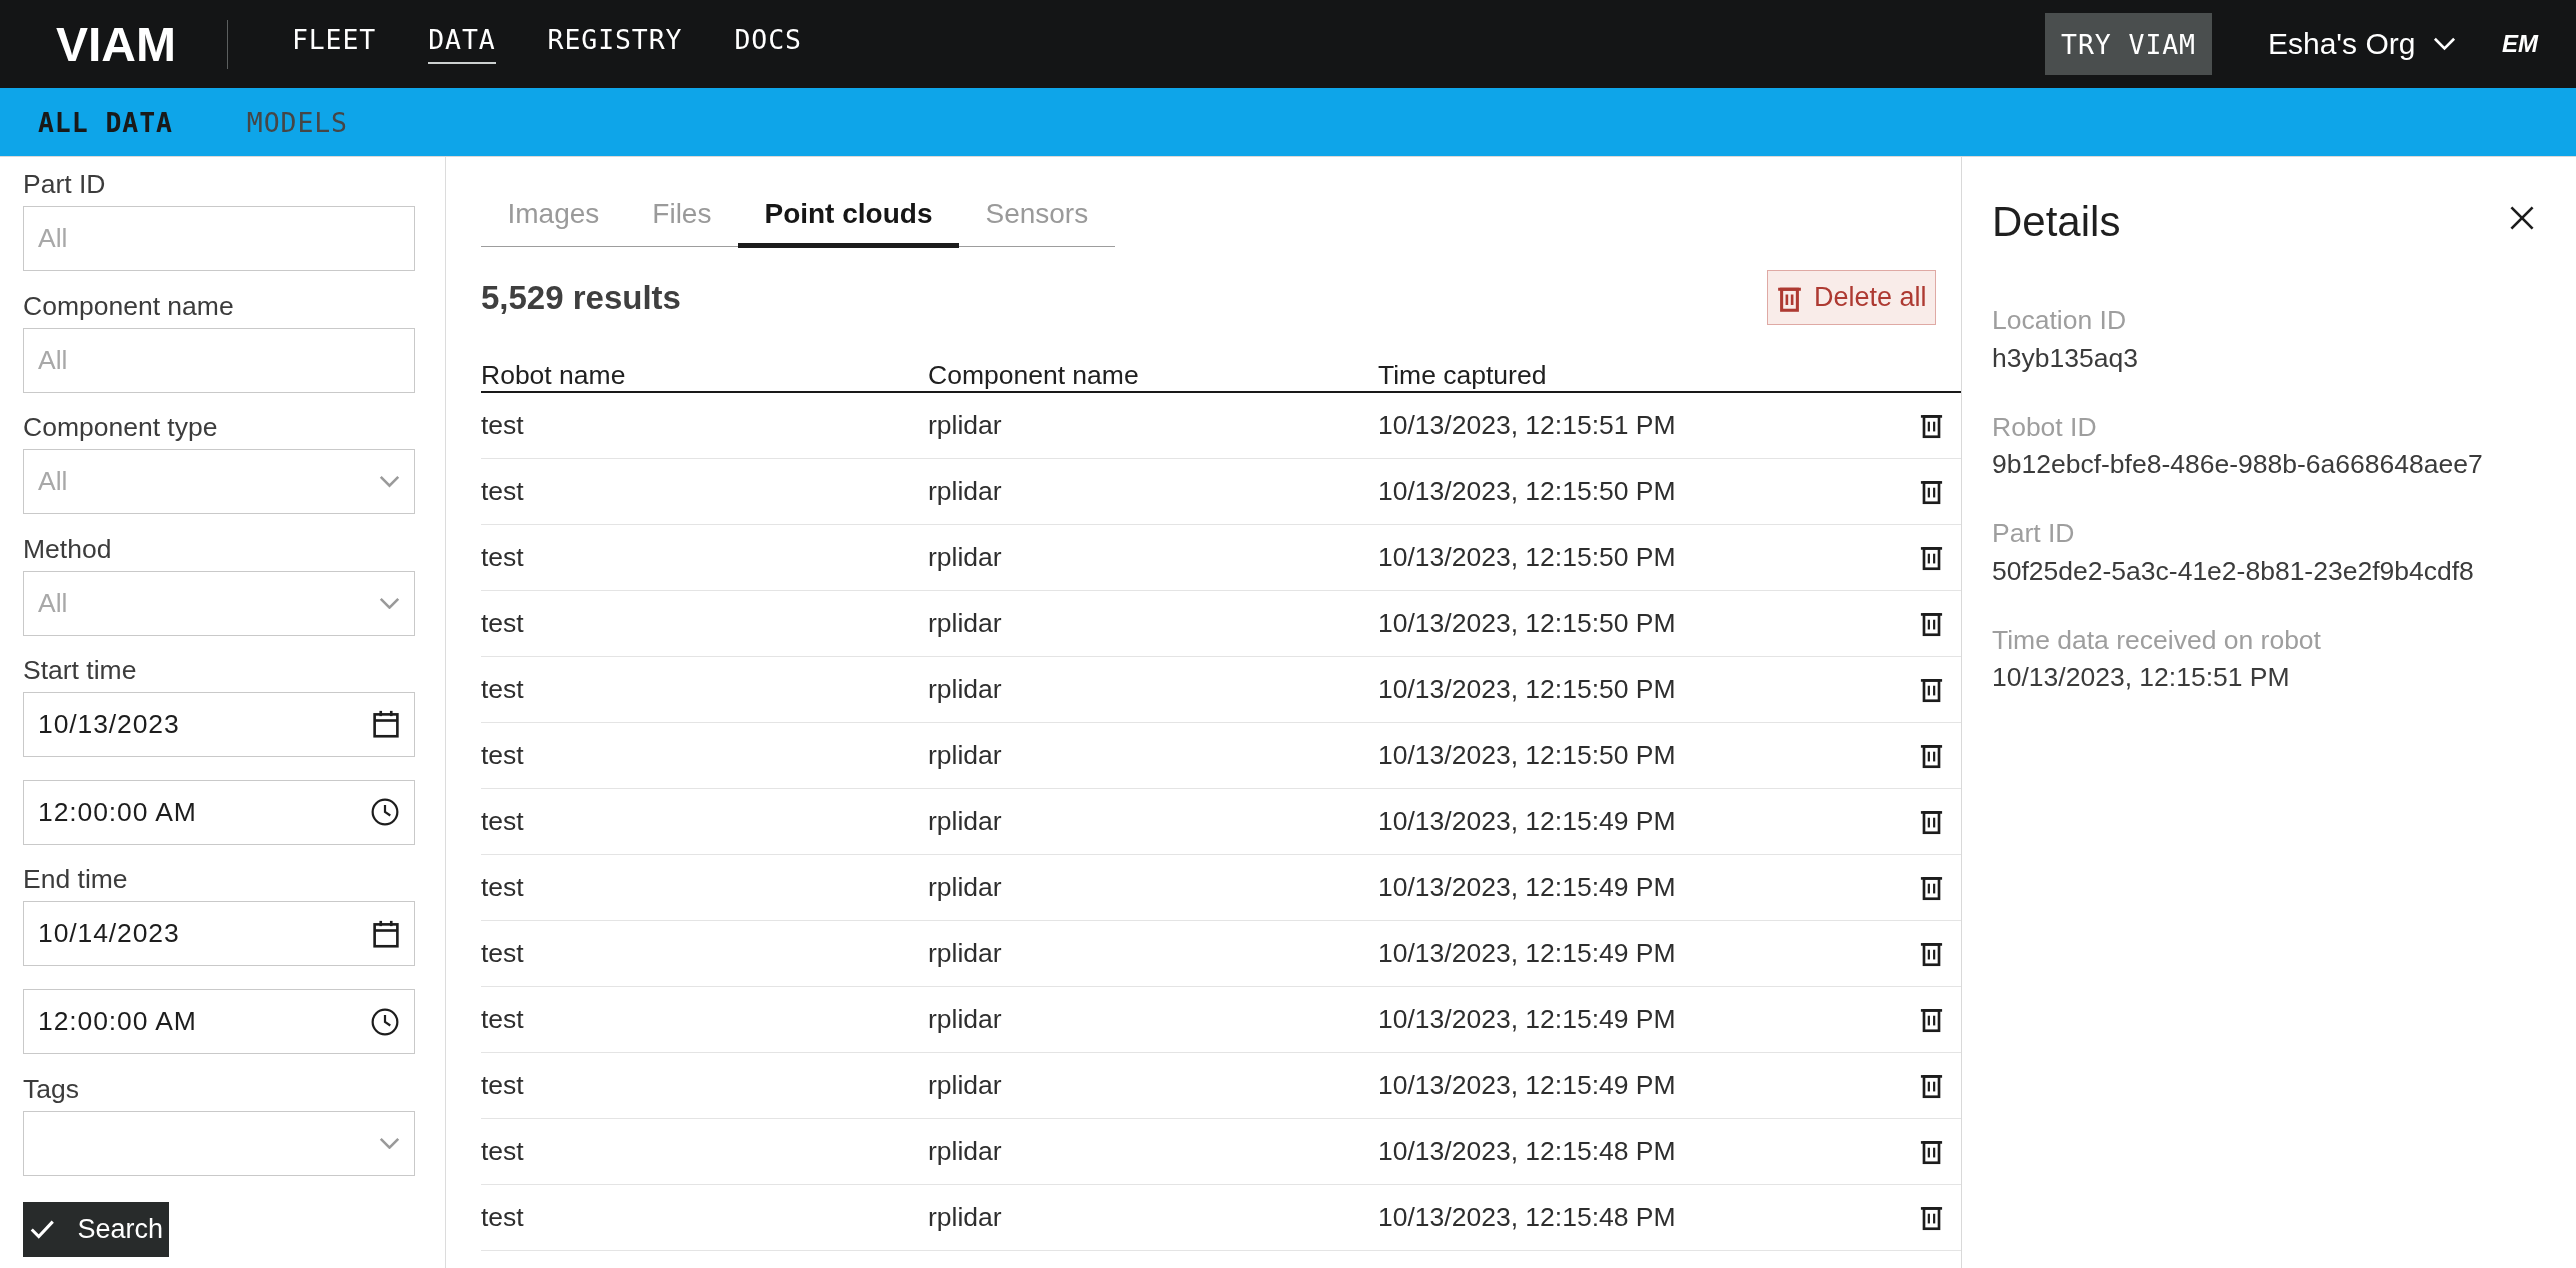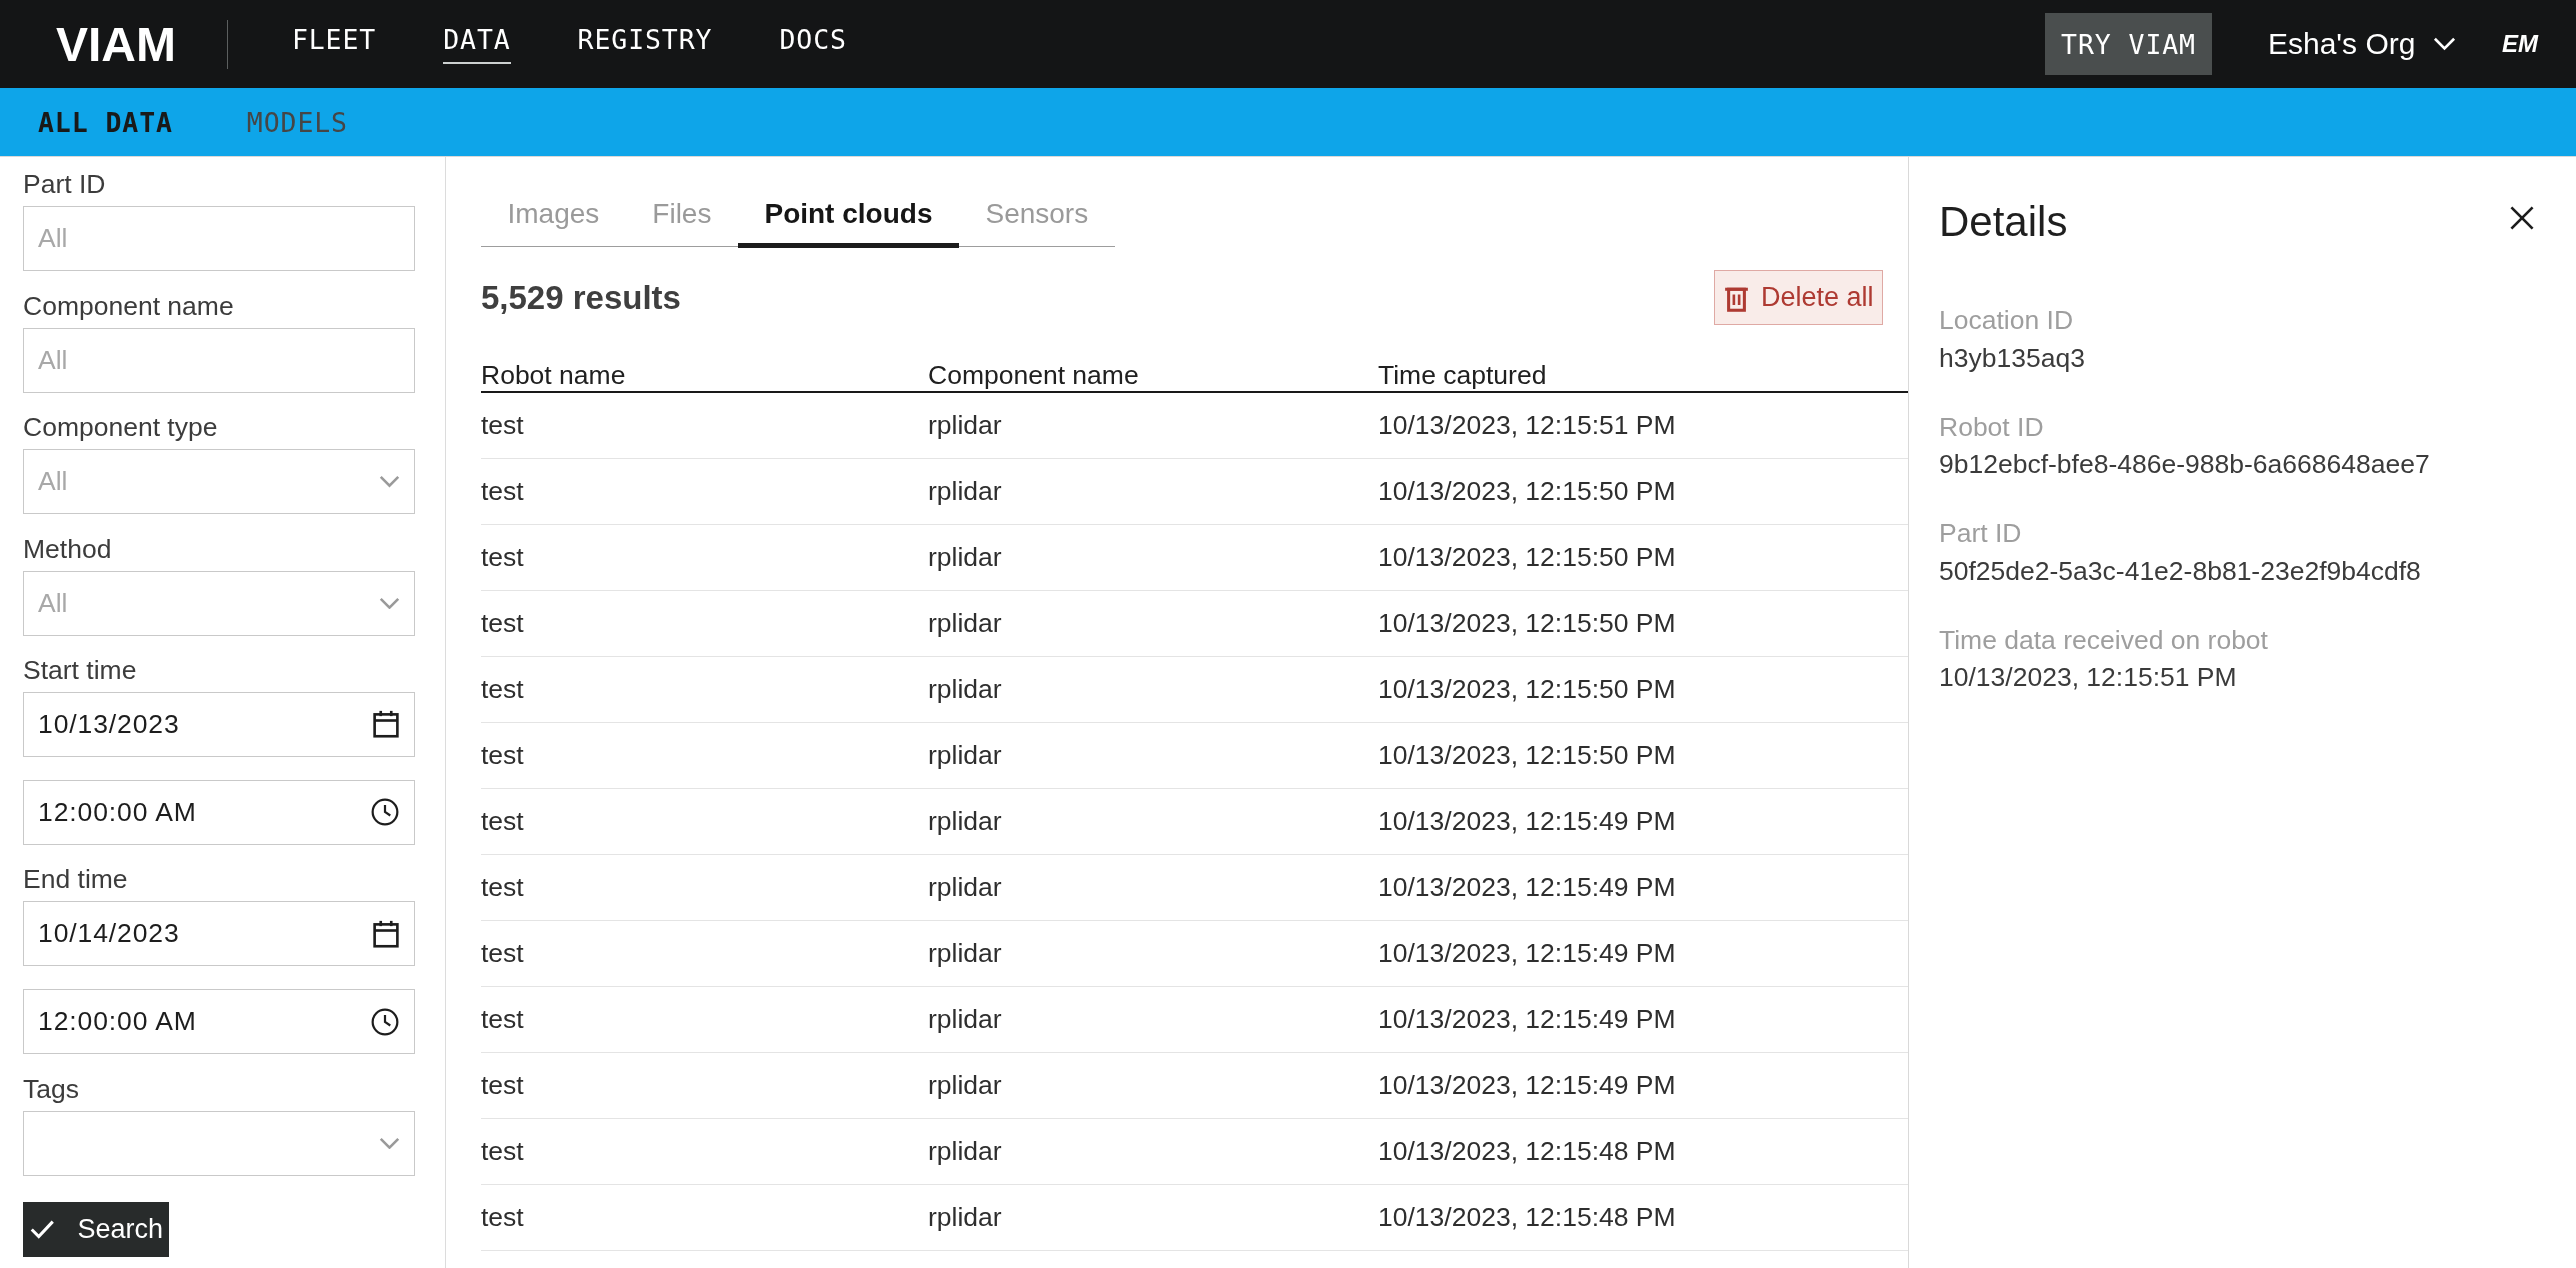--- a/index.html
+++ b/index.html
@@ -12,21 +12,21 @@
 
   
   .topnav {
     height: 88px; background: #141516; display: flex; align-items: center;
     padding: 0 38px 0 56px;
   }
   .logo {
     color: #ffffff; font-size: 48px; font-weight: 800; letter-spacing: 0px;
   }
   .topnav-divider { width: 0.9px; height: 49px; background: #5c5f5f; margin: 0 64px 0 51px; }
-  .topnav-items { display: flex; gap: 67px; align-items: center; }
+  .topnav-items { display: flex; gap: 52px; align-items: center; }
   .topnav-item {
     font-family: "DejaVu Sans Mono", monospace;
     color: #ffffff; font-size: 26.5px; letter-spacing: 0.9px;
     padding-bottom: 7px; border-bottom: 2.6px solid transparent; cursor: pointer;
   }
   .topnav-item.active { border-bottom-color: #ccd0d0; }
   .topnav-spacer { flex: 1; }
   .try-viam-btn {
     font-family: "DejaVu Sans Mono", monospace;
     background: #4a4e4e; color: #ffffff; font-size: 26.5px; letter-spacing: 0.9px;
@@ -103,21 +103,21 @@
     display: grid; grid-template-columns: 447px 450px 510px 1fr; align-items: center;
   }
   .thead-row { border-bottom: 2.6px solid #191919; padding-bottom: 0; }
   .th { font-size: 26.5px; color: #202020; }
   .table-row { height: 66px; border-bottom: 0.9px solid #e4e4e4; }
   .td { font-size: 26.5px; color: #2e2e2e; }
   .row-trash { justify-self: center; cursor: pointer; display: flex; align-items: center; }
 
   
   .details {
-    width: 668px; flex: none; border-left: 0.9px solid #d9d9d9; position: relative;
+    width: 615px; flex: none; border-left: 0.9px solid #d9d9d9; position: relative;
     padding: 39px 35px 0 30px;
   }
   .details-title { font-size: 42px; font-weight: 500; color: #1f1f1f; line-height: 51px; }
   .details-close { position: absolute; top: 46px; right: 39px; cursor: pointer; }
   .details-fields { margin-top: 56px; }
   .detail-field { margin-bottom: 35px; }
   .detail-label { font-size: 26.5px; color: #9e9e9e; line-height: 34px; }
   .detail-value { font-size: 26.5px; color: #3b3b3b; line-height: 34px; margin-top: 3.5px; }
 
   svg { display: block; }

